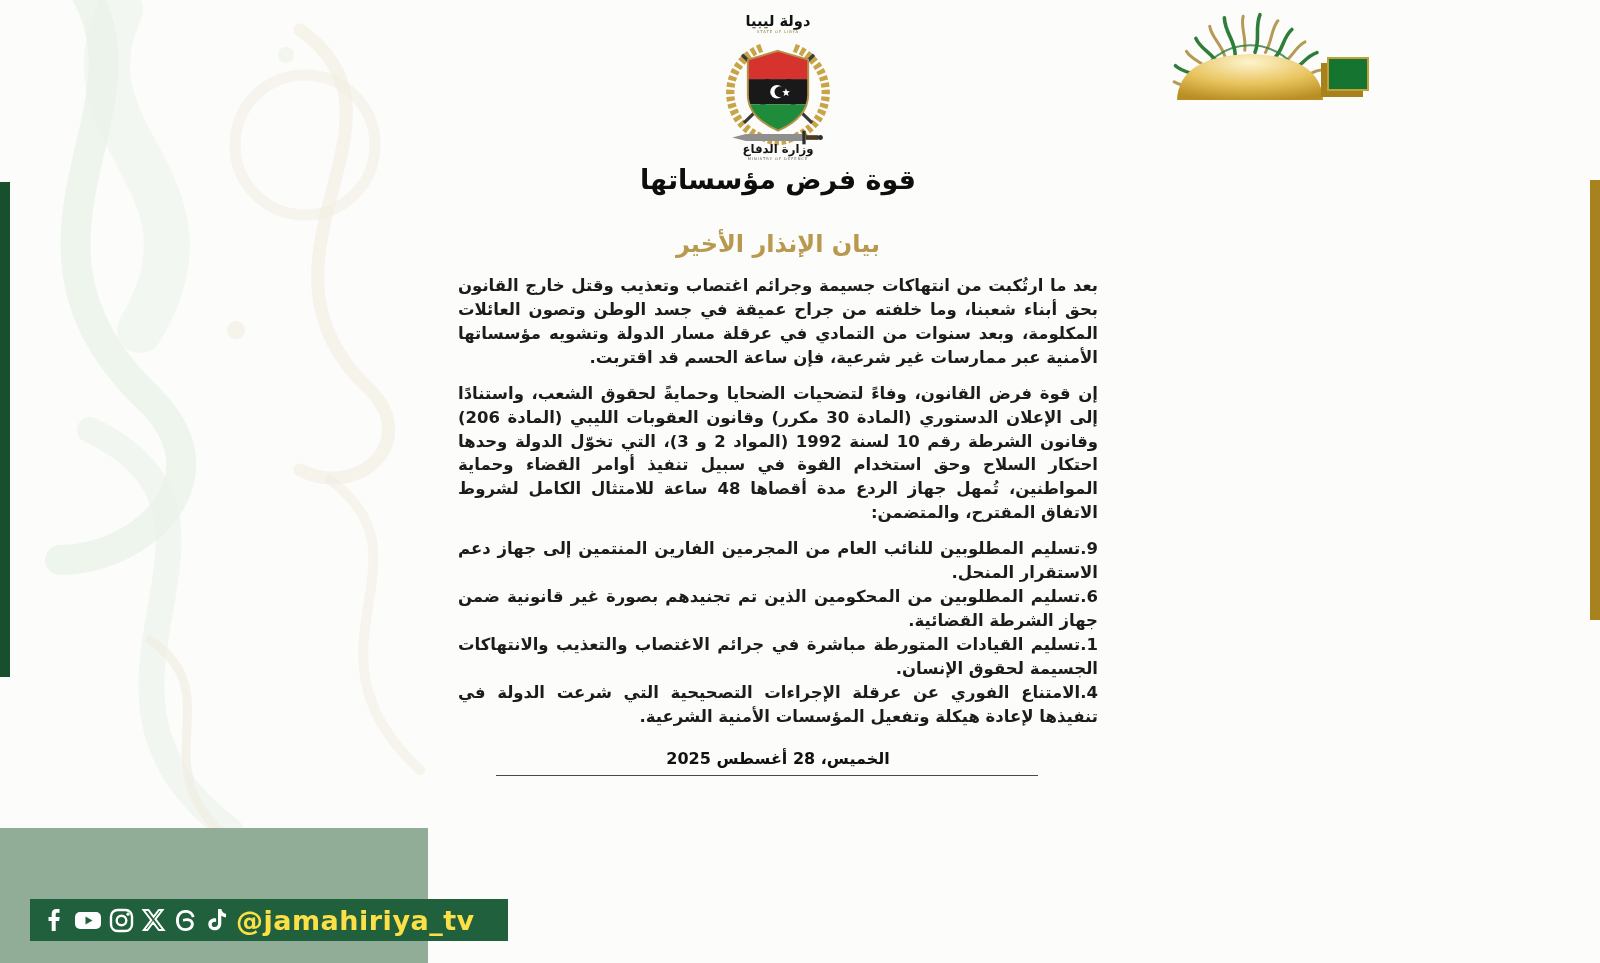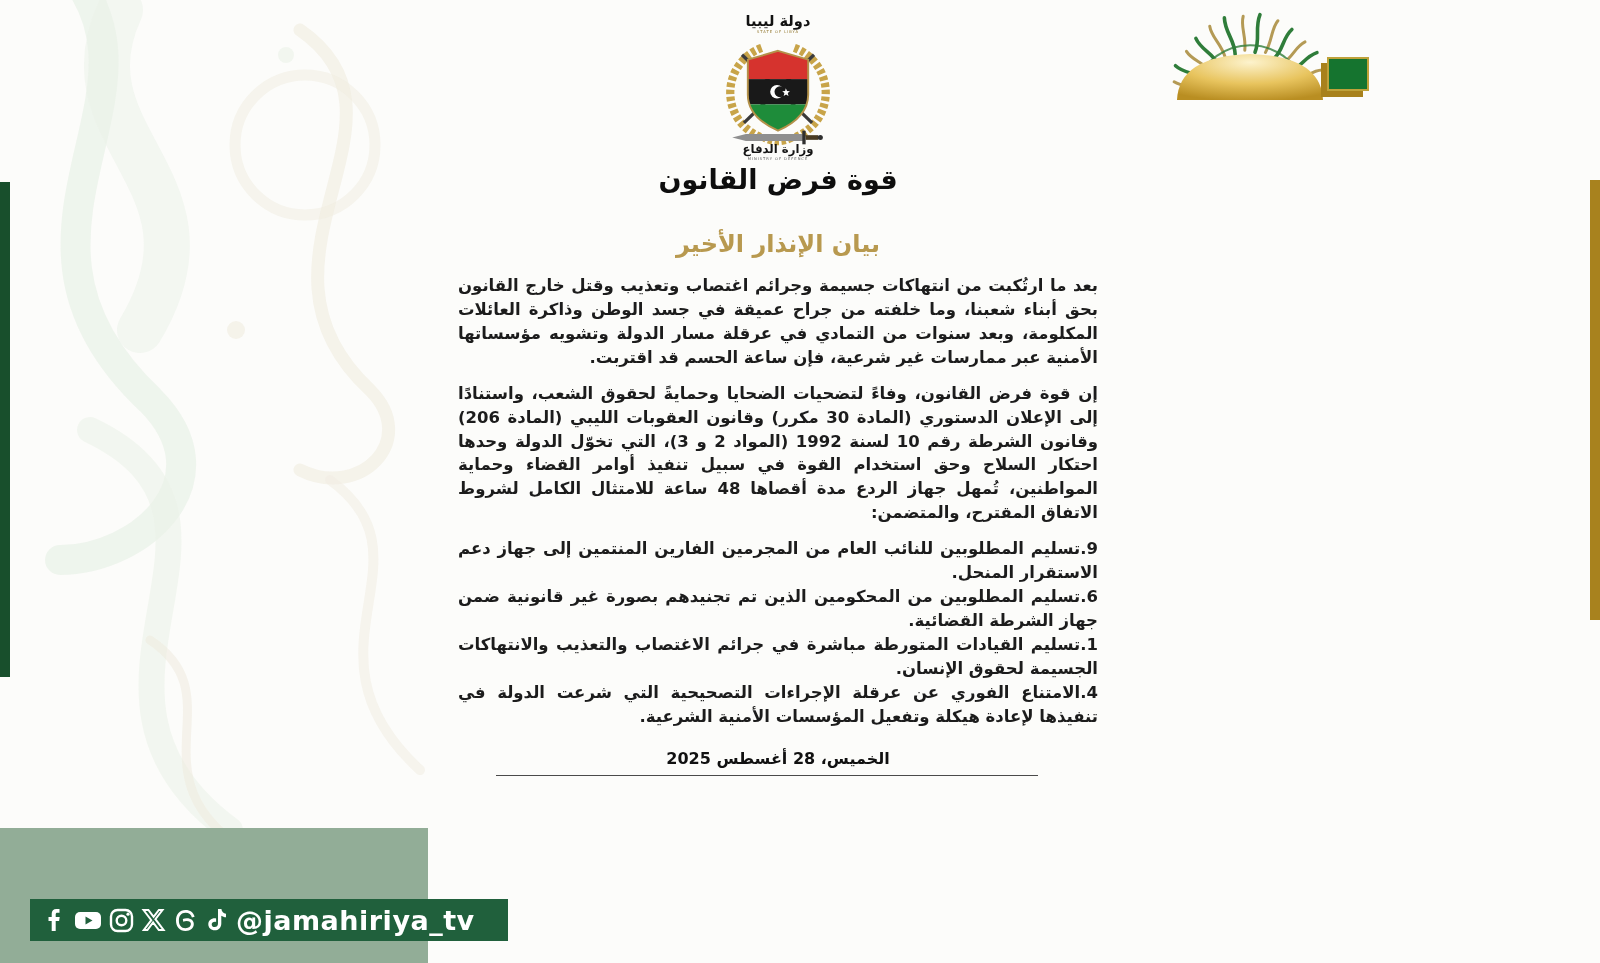--- a/index.html
+++ b/index.html
@@ -55,21 +55,21 @@
   }
 
   
   .sage-backdrop { position:absolute; left:0; top:828px; width:428px; height:135px; background:#92ad97; }
   .social-bar {
     position:absolute; left:30px; top:899px; width:478px; height:42px;
     background:#20603c; display:flex; align-items:center; padding:0 12px; gap:5px;
   }
   .social-bar .icn { display:block; flex:0 0 auto; }
   .social-handle {
-    color:#ffffff; font-size:27px; font-weight:700; letter-spacing:.5px;
+    color:#fde047; font-size:27px; font-weight:700; letter-spacing:.5px;
     margin-right:2px; margin-left:2px; white-space:nowrap;
   }
 </style>
 </head>
 <body>
 
 <svg class="watermark" viewBox="0 0 470 963" aria-hidden="true">
   <g fill="none" stroke-linecap="round">
     <path d="M60,-40 C190,90 -30,230 150,400 C230,480 140,560 60,560" stroke="#cfe3cf" stroke-width="30" opacity=".55"></path>
     <path d="M120,10 C60,140 230,180 140,330" stroke="#dcead9" stroke-width="46" opacity=".5"></path>
@@ -125,26 +125,26 @@
       <polygon points="28,137 42,133.5 102,133.5 102,140.5 42,140.5" fill="#8f8f8f"></polygon>
       <rect x="100" y="130" width="3.4" height="14" fill="#2f2f2f"></rect>
       <rect x="103.4" y="134.6" width="13" height="4.8" fill="#4a3b22"></rect>
       <circle cx="118.5" cy="137" r="2.6" fill="#2f2f2f"></circle>
     </g>
 
     <text x="75" y="153" text-anchor="middle" font-size="12" font-weight="bold" fill="#141414">وزارة الدفاع</text>
     <text x="75" y="160" text-anchor="middle" font-size="3.8" letter-spacing="1" fill="#555555">MINISTRY OF DEFENCE</text>
   </svg>
 
-  <div class="org-name">قوة فرض القانون</div>
+  <div class="org-name">قوة فرض مؤسساتها</div>
 
   <div class="statement-title">بيان الإنذار الأخير</div>
 
   <div class="body-text">
-    <p class="para">بعد ما ارتُكبت من انتهاكات جسيمة وجرائم اغتصاب وتعذيب وقتل خارج القانون بحق أبناء شعبنا، وما خلفته من جراح عميقة في جسد الوطن وذاكرة العائلات المكلومة، وبعد سنوات من التمادي في عرقلة مسار الدولة وتشويه مؤسساتها الأمنية عبر ممارسات غير شرعية، فإن ساعة الحسم قد اقتربت.</p>
+    <p class="para">بعد ما ارتُكبت من انتهاكات جسيمة وجرائم اغتصاب وتعذيب وقتل خارج القانون بحق أبناء شعبنا، وما خلفته من جراح عميقة في جسد الوطن وتصون العائلات المكلومة، وبعد سنوات من التمادي في عرقلة مسار الدولة وتشويه مؤسساتها الأمنية عبر ممارسات غير شرعية، فإن ساعة الحسم قد اقتربت.</p>
     <p class="para">إن قوة فرض القانون، وفاءً لتضحيات الضحايا وحمايةً لحقوق الشعب، واستنادًا إلى الإعلان الدستوري (المادة 30 مكرر) وقانون العقوبات الليبي (المادة 206) وقانون الشرطة رقم 10 لسنة 1992 (المواد 2 و 3)، التي تخوّل الدولة وحدها احتكار السلاح وحق استخدام القوة في سبيل تنفيذ أوامر القضاء وحماية المواطنين، تُمهل جهاز الردع مدة أقصاها 48 ساعة للامتثال الكامل لشروط الاتفاق المقترح، والمتضمن:</p>
     <p class="li">9.تسليم المطلوبين للنائب العام من المجرمين الفارين المنتمين إلى جهاز دعم الاستقرار المنحل.</p>
     <p class="li">6.تسليم المطلوبين من المحكومين الذين تم تجنيدهم بصورة غير قانونية ضمن جهاز الشرطة القضائية.</p>
     <p class="li">1.تسليم القيادات المتورطة مباشرة في جرائم الاغتصاب والتعذيب والانتهاكات الجسيمة لحقوق الإنسان.</p>
     <p class="li">4.الامتناع الفوري عن عرقلة الإجراءات التصحيحية التي شرعت الدولة في تنفيذها لإعادة هيكلة وتفعيل المؤسسات الأمنية الشرعية.</p>
   </div>
 
   <div class="statement-date">الخميس، 28 أغسطس 2025</div>
   <hr class="date-divider">
 </div>

